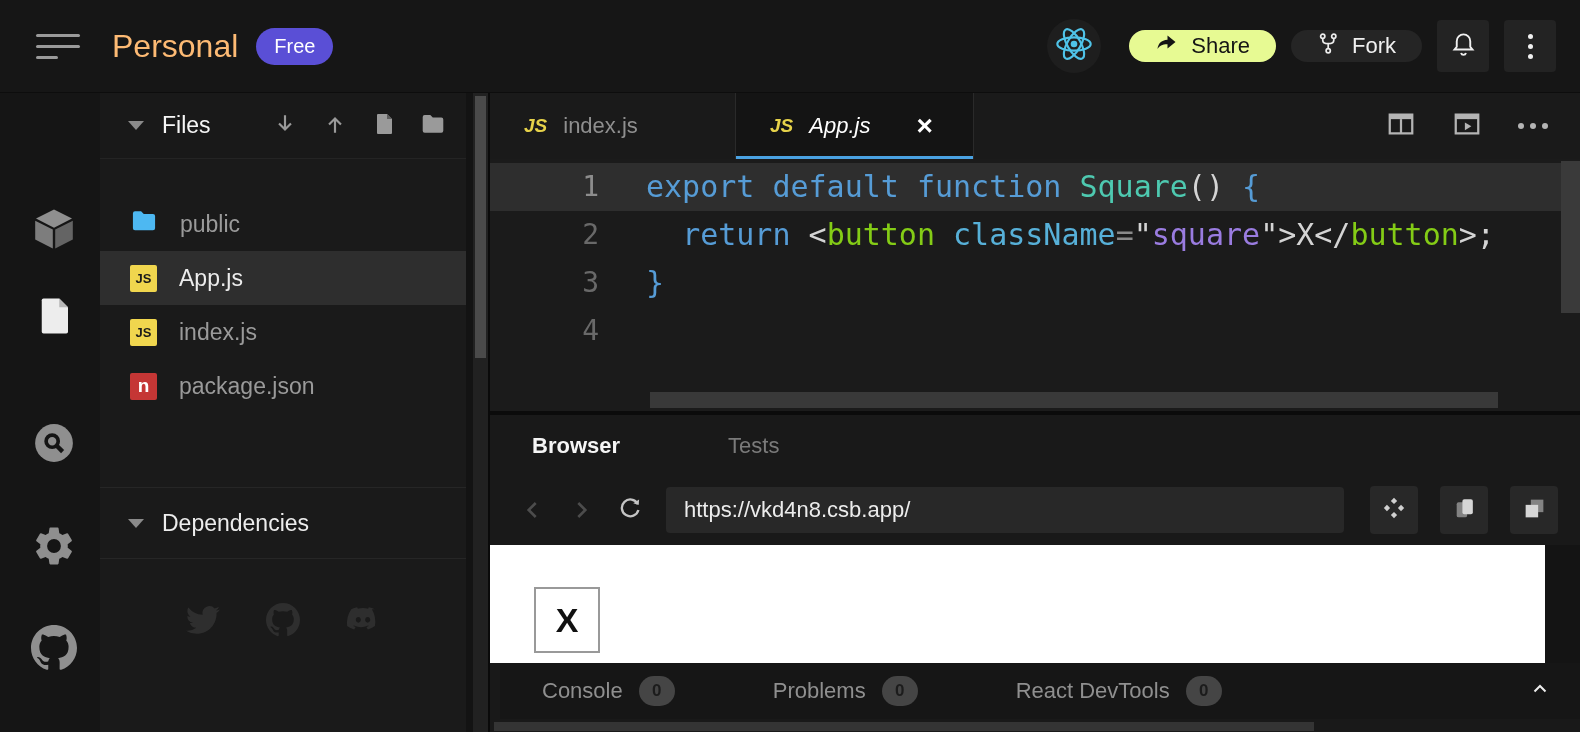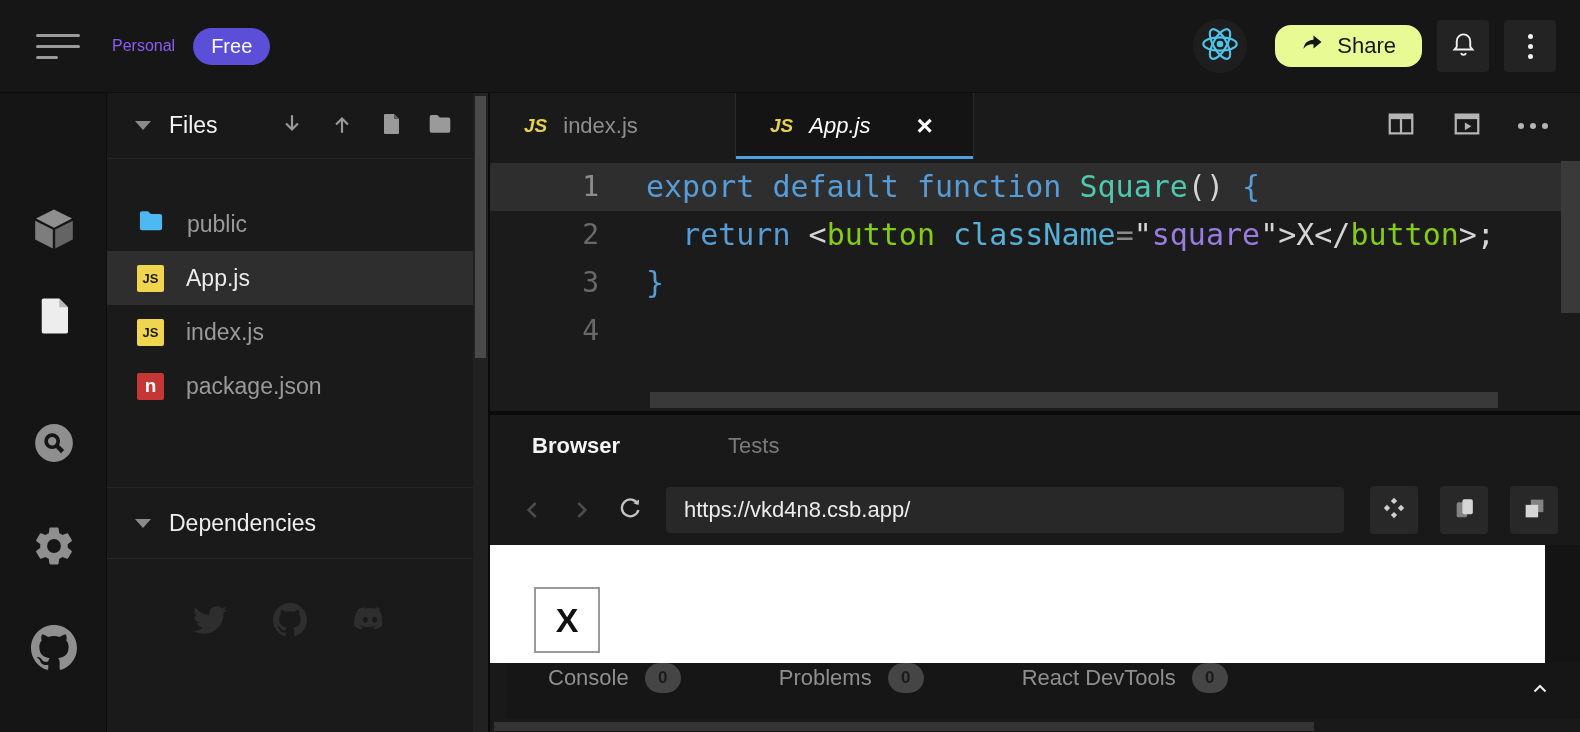--- a/index.html
+++ b/index.html
@@ -7,44 +7,44 @@
   .app { position:relative; width:1580px; height:732px; background:#131313; overflow:hidden;
          font-family:"Liberation Sans", sans-serif; }
 
   
   .topbar { position:absolute; left:0; top:0; right:0; height:93px; background:#161616;
             border-bottom:1px solid #0d0d0d; display:flex; align-items:center; }
   .hamburger { margin-left:36px; width:46px; cursor:pointer; }
   .hamburger div { height:3px; background:#9a9a9a; border-radius:2px; margin-bottom:8px; }
   .hamburger div:nth-child(1){ width:44px; } .hamburger div:nth-child(2){ width:44px; }
   .hamburger div:nth-child(3){ width:22px; margin-bottom:0; }
-  .workspace { margin-left:30px; font-size:16px; color:#8b5cf6; }
+  .workspace { margin-left:30px; font-size:32px; color:#fdba74; }
   .plan-badge { margin-left:18px; background:#5a4fd6; color:#fff; font-size:20px;
                 padding:7px 18px; border-radius:999px; }
   .topbar-spacer { flex:1; }
   .logo-btn { width:54px; height:54px; border-radius:50%; background:#1e1e1e;
               display:flex; align-items:center; justify-content:center; margin-right:28px; }
-  .btn { height:42px; border-radius:16px; display:flex; align-items:center; justify-content:center;
+  .btn { height:32px; border-radius:16px; display:flex; align-items:center; justify-content:center;
          font-size:22px; padding:0 26px; margin-right:15px; cursor:pointer; }
   .btn-share { background:#e7fa93; color:#151515; gap:12px; }
   .btn-dark  { background:#252525; color:#f0f0f0; gap:12px; }
   .btn-icon  { width:52px; height:52px; border-radius:4px; background:#232323;
                display:flex; align-items:center; justify-content:center; margin-right:15px; }
   .btn-create { margin-right:26px; }
   .kebab { display:flex; flex-direction:column; gap:5px; }
   .kebab i { width:5px; height:5px; border-radius:50%; background:#f0f0f0; }
   .last { margin-right:24px; }
 
   
   .rail { position:absolute; left:0; top:93px; bottom:0; width:107px; background:#151515;
           border-right:1px solid #0e0e0e; }
   .rail-item { position:absolute; left:0; width:107px; display:flex; justify-content:center; cursor:pointer; }
 
   
-  .explorer { position:absolute; left:107px; top:93px; bottom:0; width:366px; background:#1a1a1a; }
+  .explorer { position:absolute; left:100px; top:93px; bottom:0; width:366px; background:#1a1a1a; }
   .exp-header { height:66px; background:#191919; border-bottom:1px solid #242424;
                 display:flex; align-items:center; padding:0 20px 0 28px; }
   .tri-down { width:0; height:0; border-left:8px solid transparent; border-right:8px solid transparent;
               border-top:9px solid #8a8a8a; }
   .exp-title { margin-left:18px; font-size:23px; color:#f5f5f5; }
   .exp-actions { margin-left:auto; display:flex; align-items:center; gap:24px; }
   .file-list { margin-top:38px; }
   .file-row { height:54px; display:flex; align-items:center; padding-left:30px; gap:22px;
               font-size:23px; color:#9a9a9a; cursor:pointer; }
   .file-row.selected { background:#2e2e2e; color:#ececec; }
@@ -100,22 +100,22 @@
   .nav-ic { display:flex; align-items:center; justify-content:center; cursor:pointer; }
   .url { flex:1; height:46px; background:#282828; border:none; border-radius:4px; color:#ececec;
          font-size:22px; padding:0 18px; outline:none; font-family:"Liberation Sans", sans-serif; }
   .nav-btn { width:48px; height:48px; background:#282828; border-radius:4px; flex:none;
              display:flex; align-items:center; justify-content:center; cursor:pointer; }
   .preview-wrap { position:absolute; top:130px; left:0; right:0; height:118px; background:#141414; }
   .preview { position:absolute; left:0; top:0; bottom:0; right:35px; background:#ffffff; }
   .square-btn { position:absolute; left:44px; top:42px; width:66px; height:66px; background:#fff;
                 border:2px solid #999; color:#111; font-weight:bold; font-size:34px;
                 display:flex; align-items:center; justify-content:center; cursor:pointer; }
-  .consolebar { position:absolute; top:248px; left:16px; right:0; height:56px; background:#161616;
-                display:flex; align-items:flex-start; padding-left:42px; }
+  .consolebar { position:absolute; top:248px; left:10px; right:0; height:56px; background:#161616;
+                display:flex; align-items:center; padding-left:42px; }
   .citem { display:flex; align-items:center; gap:16px; color:#8f8f8f; font-size:22px;
            margin-right:98px; cursor:pointer; }
   .cbadge { min-width:36px; height:30px; border-radius:15px; background:#454545; color:#1c1c1c;
             font-weight:bold; font-size:17px; display:flex; align-items:center; justify-content:center;
             padding:0 9px; }
   .console-collapse { position:absolute; right:28px; top:14px; cursor:pointer; }
   .bottom-strip { position:absolute; top:304px; left:0; right:0; bottom:0; background:#191919; }
   .strip-thumb { position:absolute; left:4px; top:3px; width:820px; height:9px; background:#343434; }
 </style>
 </head>
@@ -145,20 +145,31 @@
       </span>
     </div>
     <div class="btn btn-share">
       <span>
         <svg width="24" height="24" viewBox="0 0 24 24">
             <path d="M12.5 4.5l8 6.5-8 6.5v-4.2C7 13.3 4.3 15 2.5 18c.6-5.4 3.6-8.8 10-9.3z" fill="#141414"></path>
           </svg>
       </span>
       <span>Share</span>
     </div>
+    <div class="btn btn-dark">
+      <span>
+        <svg width="23" height="23" viewBox="0 0 24 24" fill="none" stroke="#ededed" stroke-width="1.8">
+          <circle cx="6" cy="4.5" r="2.2"></circle>
+            <circle cx="17.5" cy="4.5" r="2.2"></circle>
+            <circle cx="11.7" cy="19.5" r="2.2"></circle>
+          <path d="M6 7v1.5c0 2.6 2.2 3.6 5.7 3.6s5.8-1 5.8-3.6V7M11.7 12.2v5"></path>
+        </svg>
+      </span>
+      <span>Fork</span>
+    </div>
     <div class="btn-icon">
       <span>
         <svg width="27" height="27" viewBox="0 0 24 24" fill="none" stroke="#f0f0f0" stroke-width="1.7">
           <path d="M12 3a6 6 0 00-6 6v5l-2 2.5h16L18 14V9a6 6 0 00-6-6z"></path>
           <path d="M9.8 19.6a2.3 2.3 0 004.4 0"></path>
         </svg>
       </span>
     </div>
     <div class="btn-icon last">
       <span class="kebab">

